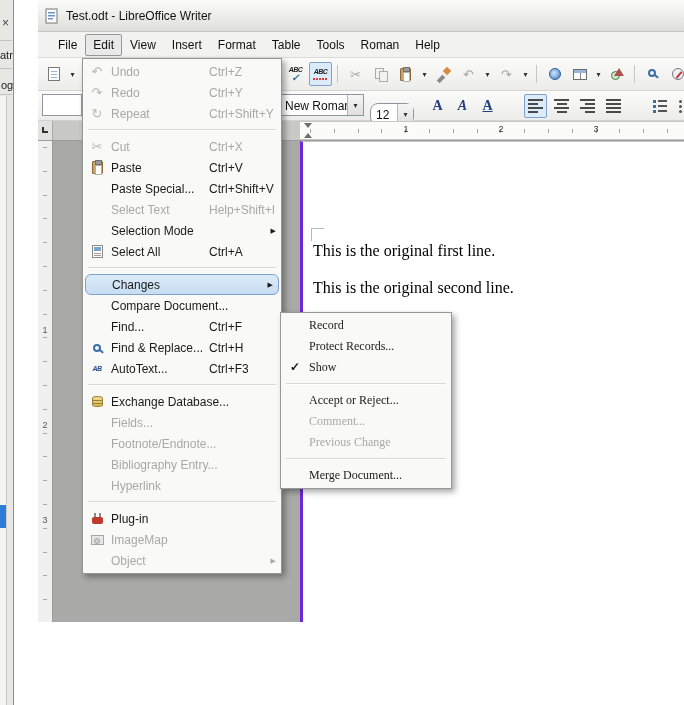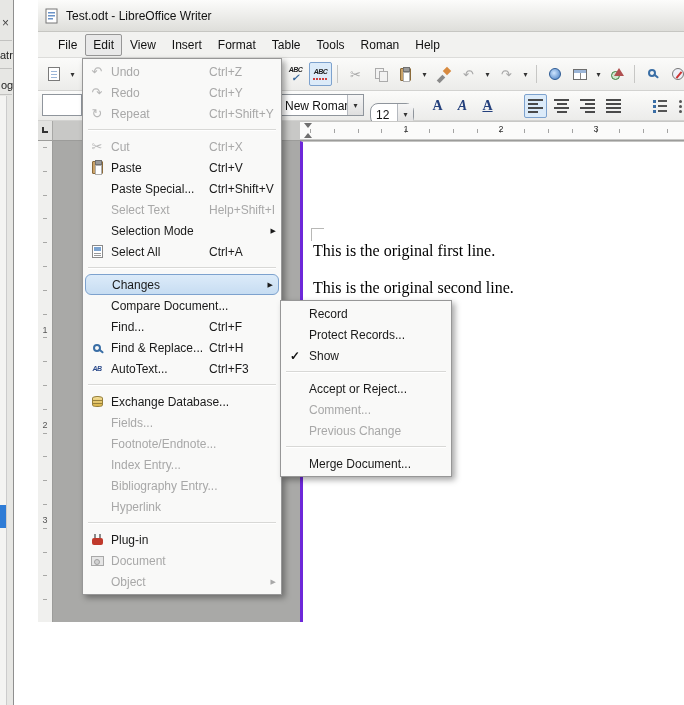--- a/index.html
+++ b/index.html
@@ -114,21 +114,21 @@
   .workspace { position:absolute; left:15px; top:141px; width:655px; height:564px; background:#a9a9a7; }
   .page { position:absolute; left:262px; top:141px; width:408px; height:564px; background:#fff;
           border-left:3px solid #6d28d9; border-top:1px solid #c4c4c2; }
   .tb-corner-mark { position:absolute; left:8px; top:86px; width:13px; height:13px; border-left:1px solid #b8b8b6; border-top:1px solid #b8b8b6; }
   .docline { position:absolute; left:10px; font-family:"Liberation Serif", serif; font-size:16px; color:#000; white-space:nowrap; }
   .dl-1 { top:100px; } .dl-2 { top:137px; }
 
   
   .menu { position:absolute; background:#f9f9f8; border:1px solid #979797; box-shadow:3px 3px 6px rgba(0,0,0,.35); padding:2px 0; z-index:40; }
   .edit-menu { left:44px; top:58px; width:200px; }
-  .changes-submenu { left:242px; top:300px; width:172px; z-index:41; }
+  .changes-submenu { left:242px; top:312px; width:172px; z-index:41;font-family:Liberation Serif, serif; }
   .mi { position:relative; height:21px; display:flex; align-items:center; font-size:12px; color:#1a1a1a; padding:0 6px 0 3px; }
   .mi-ic { width:22px; min-width:22px; height:17px; display:flex; align-items:center; justify-content:center; font-size:13px; color:#555; }
   .mi-label { white-space:nowrap; padding-left:3px; }
   .mi-sc { position:absolute; left:126px; white-space:nowrap; font-size:12px; }
   .mi-arrow { position:absolute; right:5px; font-size:7px; color:inherit; }
   .mi.dis { color:#a8a8a8; }
   .mi.dis .glyph-menu { color:#b8b8b8; }
   .mi.hl { background:linear-gradient(#dcebf9,#c7ddf2); border:1px solid #7da2ce; border-radius:6px; margin:0 2px; padding:0 4px 0 1px; }
   .msep { height:12px; position:relative; }
   .msep::after { content:""; position:absolute; left:5px; right:5px; top:5px; height:1px; background:#d8d8d6; box-shadow:0 1px 0 #ffffff; }
@@ -453,42 +453,38 @@
       <div class="mi dis">
         <span class="mi-ic"></span>
         <span class="mi-label">Fields...</span>
       </div>
       <div class="mi dis">
         <span class="mi-ic"></span>
         <span class="mi-label">Footnote/Endnote...</span>
       </div>
       <div class="mi dis">
         <span class="mi-ic"></span>
-        <span class="mi-label">Index Entry...</span>
-      </div>
-      <div class="mi dis">
-        <span class="mi-ic"></span>
         <span class="mi-label">Bibliography Entry...</span>
       </div>
       <div class="mi dis">
         <span class="mi-ic"></span>
         <span class="mi-label">Hyperlink</span>
       </div>
       <div class="msep"></div>
       <div class="mi">
         <span class="mi-ic">
             <i class="ic-plug"></i>
           </span>
         <span class="mi-label">Plug-in</span>
       </div>
       <div class="mi dis">
         <span class="mi-ic">
             <i class="ic-imap"></i>
           </span>
-        <span class="mi-label">Document</span>
+        <span class="mi-label">ImageMap</span>
       </div>
       <div class="mi dis">
         <span class="mi-ic"></span>
         <span class="mi-label">Object</span>
         <span class="mi-arrow">▶</span>
       </div>
     </div>
 
     <div class="menu changes-submenu">
       <div class="mi">

